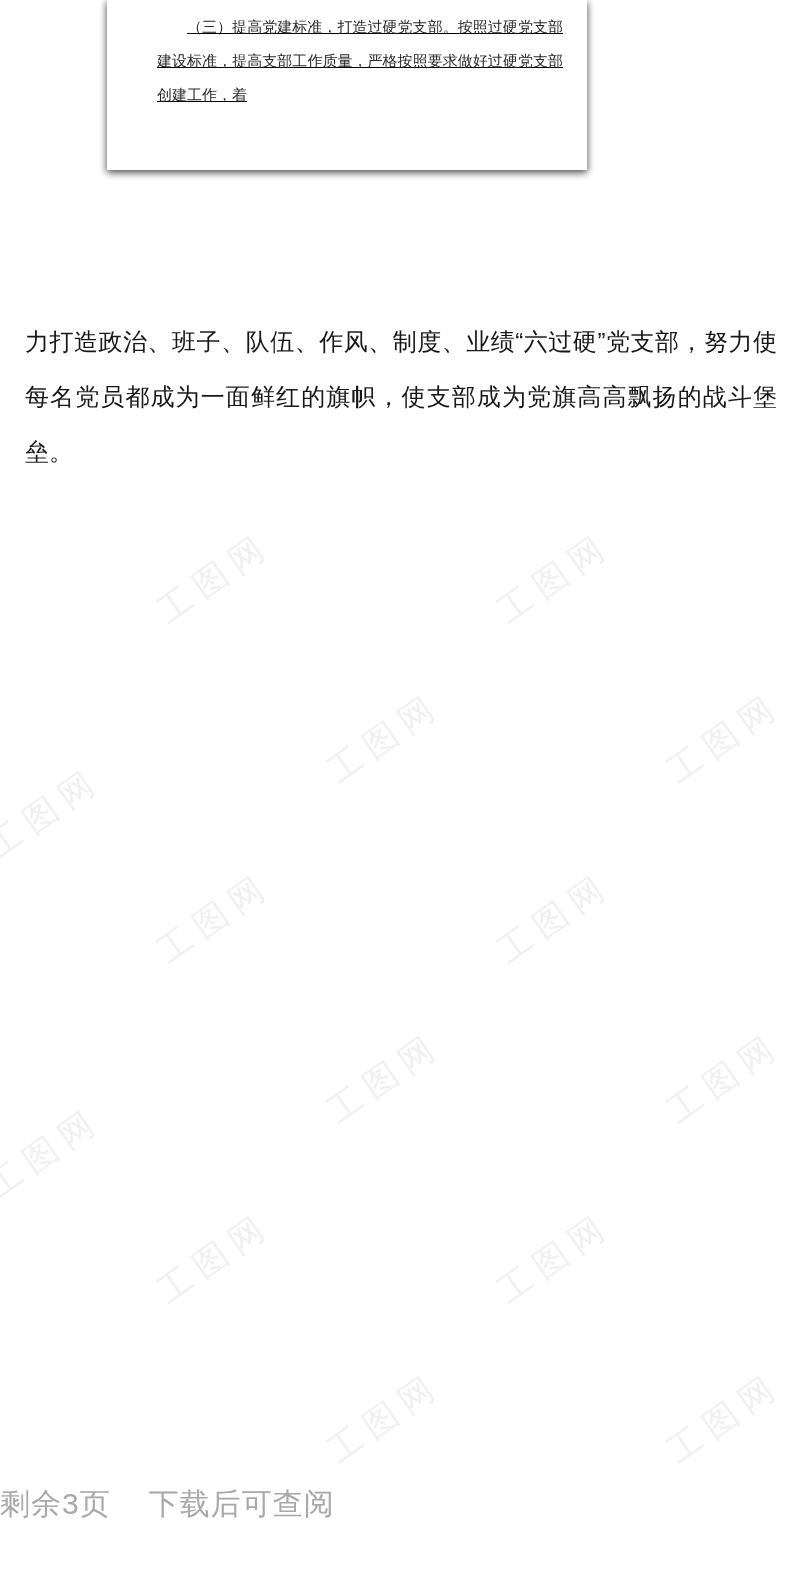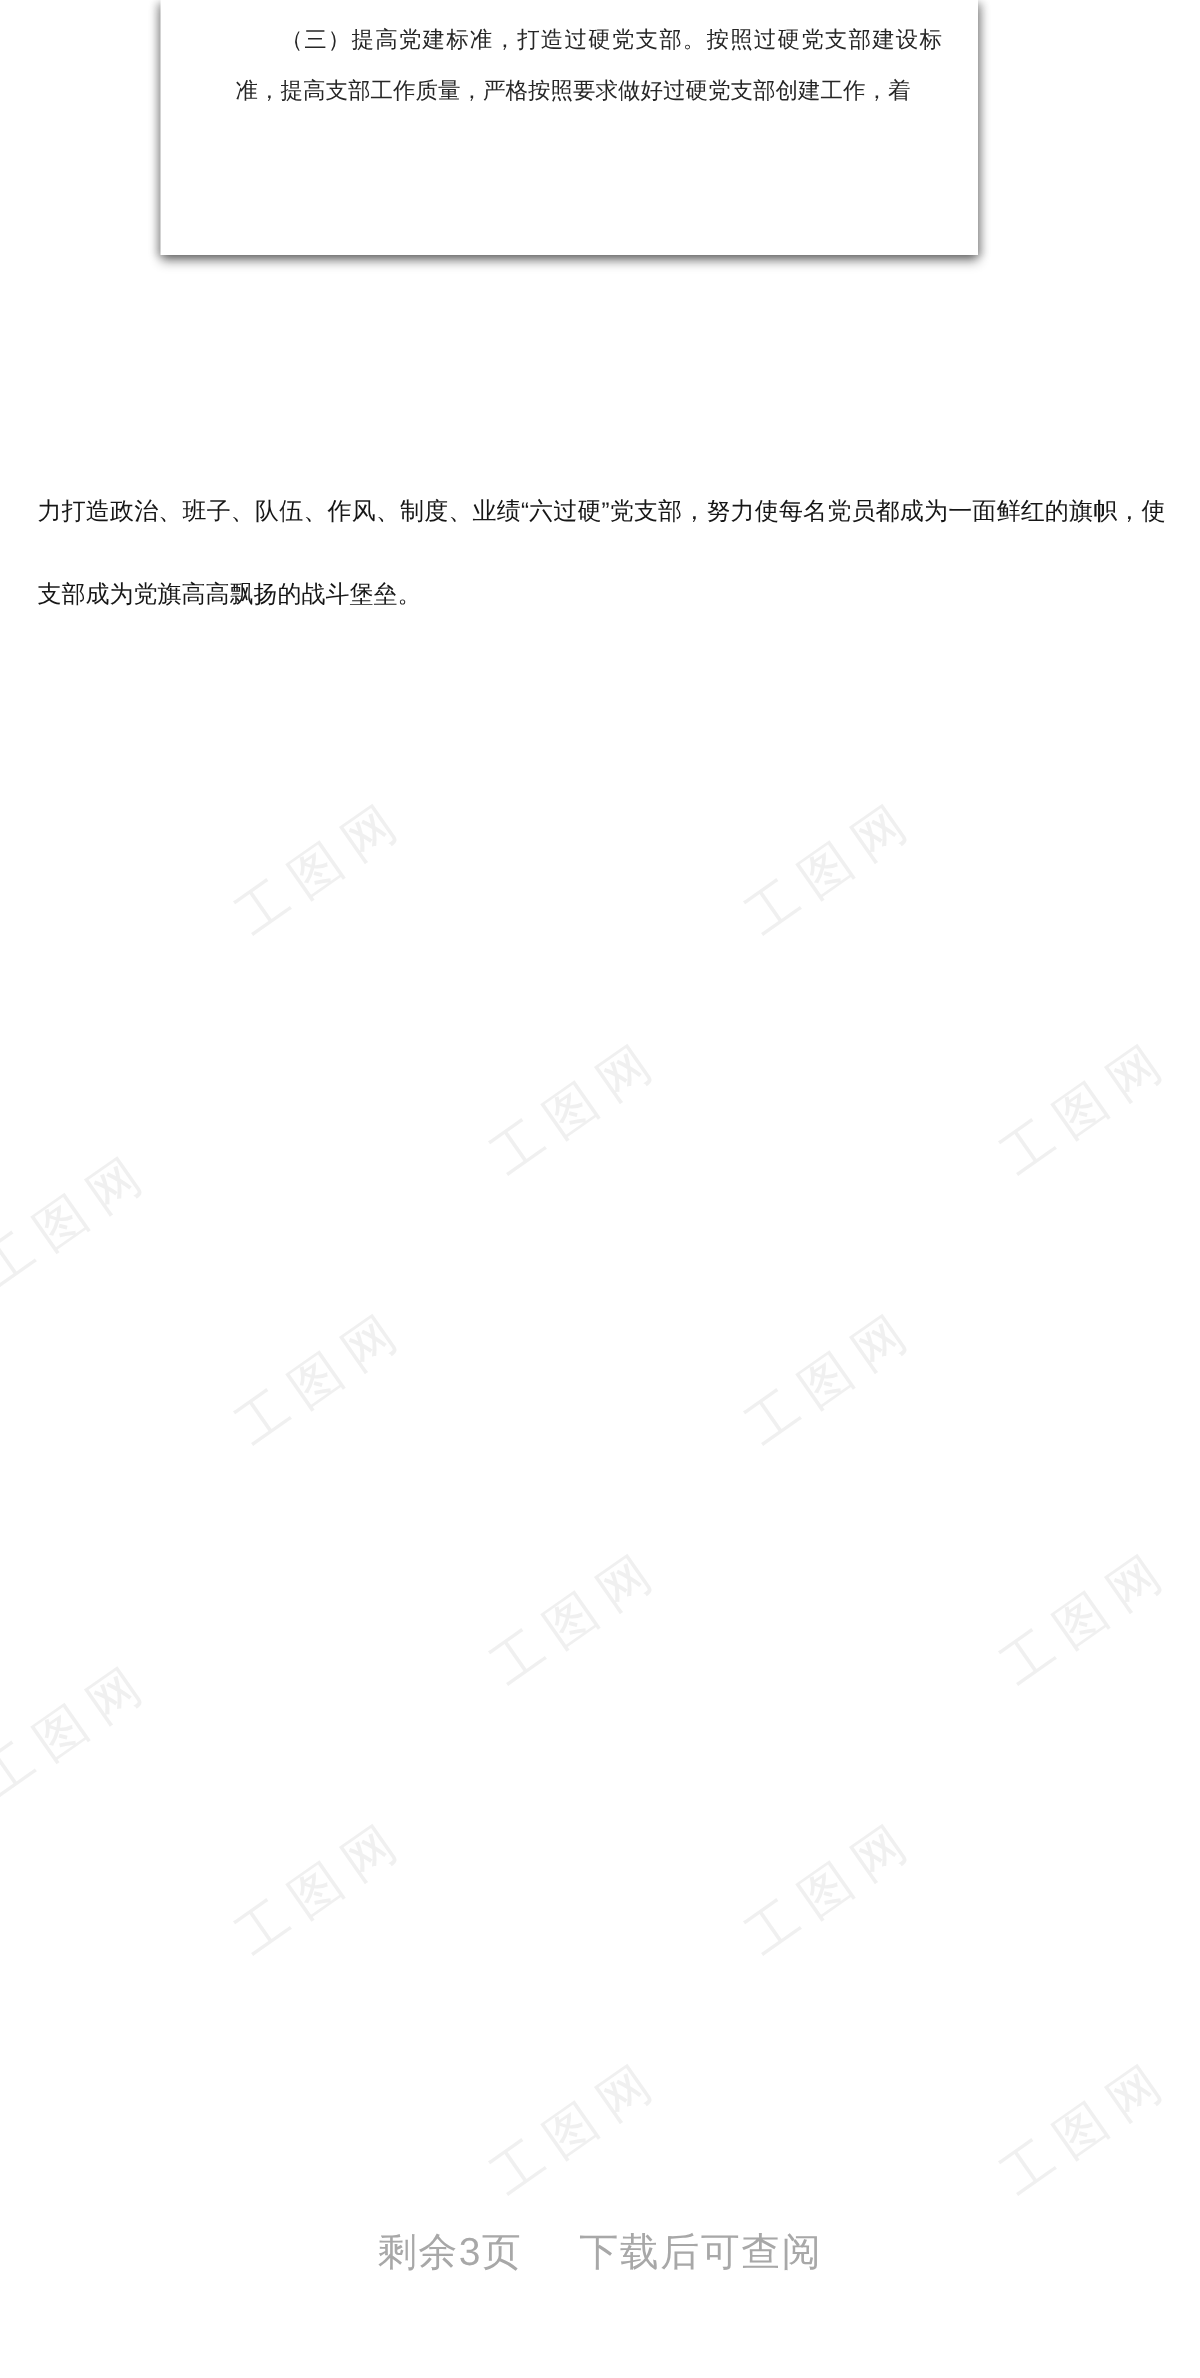--- a/index.html
+++ b/index.html
@@ -25,29 +25,30 @@
     white-space: nowrap;
     z-index: 0;
     pointer-events: none;
   }
 
   
   .preview-card {
     position: absolute;
     left: 107px;
     top: 0;
-    width: 545px;
+    width: 480px;
     height: 170px;
     background: #ffffff;
     box-sizing: border-box;
     padding: 10px 24px 0 50px;
     box-shadow: 0 4px 7px rgba(0, 0, 0, 0.45),
                 -3px 1px 5px rgba(0, 0, 0, 0.18),
                 3px 1px 5px rgba(0, 0, 0, 0.18);
     z-index: 2;
+    text-decoration: underline;
   }
   .preview-card p {
     margin: 0;
     font-size: 15px;
     line-height: 34px;
     color: #262626;
     text-align: justify;
     text-indent: 2em;
   }
 
@@ -57,40 +58,39 @@
     left: 25px;
     top: 314px;
     width: 752px;
     color: #161616;
     z-index: 1;
     max-height: 1158px;
     overflow: hidden;
   }
   .doc p {
     margin: 0;
-    font-size: 16px;
+    font-size: 24px;
     line-height: 55px;
     text-align: justify;
     text-indent: 2em;
   }
   .doc p.continuation {
     text-indent: 0;
   }
   .doc p.section-heading {
     margin: 18px 0 54px 0;
   }
 
   
   .footer-note {
     position: absolute;
     top: 1484px;
     left: 0;
     width: 100%;
-    text-align: center;
-    font-size: 26px;
+    font-size: 30px;
     color: #a8a8a8;
     letter-spacing: 1px;
     z-index: 1;
   }
   .footer-note .gap {
     display: inline-block;
     width: 38px;
   }
 </style>
 </head>

